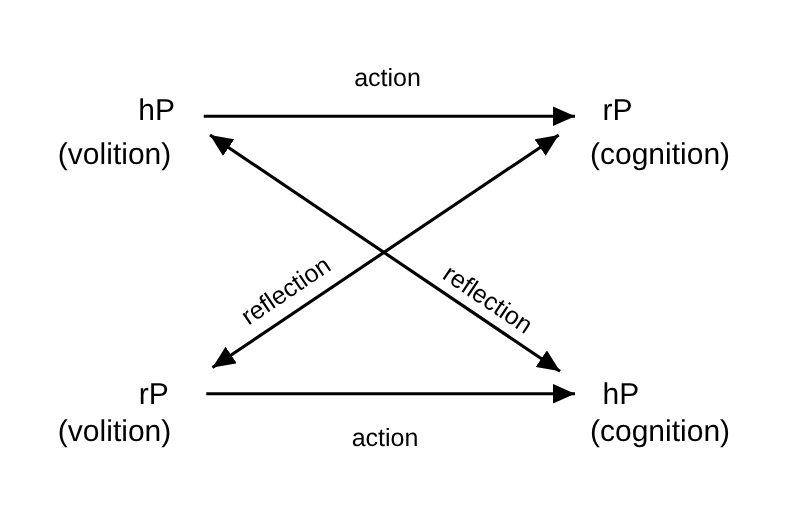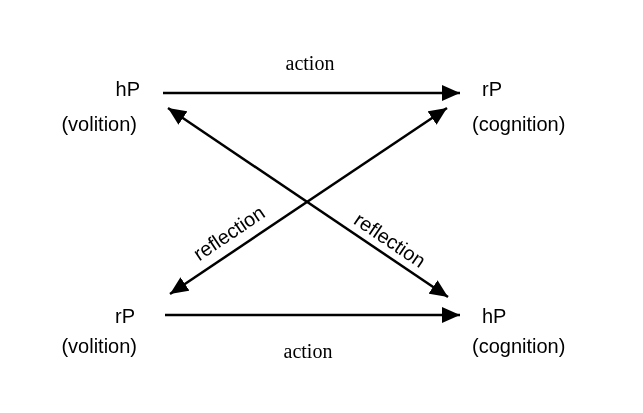--- a/index.html
+++ b/index.html
@@ -22,33 +22,33 @@
     top: 0;
     width: 643px;
     height: 413px;
   }
   .arrows line {
     stroke: #000000;
     stroke-width: 2.5;
   }
   .lbl {
     position: absolute;
-    font-size: 20px;
+    font-size: 24px;
     line-height: 26px;
     white-space: nowrap;
     color: #000000;
   }
   .edge-lbl {
     position: absolute;
     font-size: 20px;
     line-height: 26px;
     white-space: nowrap;
     color: #000000;
   }
-  .center-x   { transform: translateX(-50%); font-family: Liberation Serif, serif; }
+  .center-x   { transform: translateX(-50%); }
   .rot-left   { transform: translate(-50%, -50%) rotate(-34deg); }
   .rot-right  { transform: translate(-50%, -50%) rotate(34deg); }
 </style>
 </head>
 <body>
 
 <div class="canvas">
 
   <svg class="arrows" viewBox="0 0 643 413" xmlns="http://www.w3.org/2000/svg">
     <defs>

